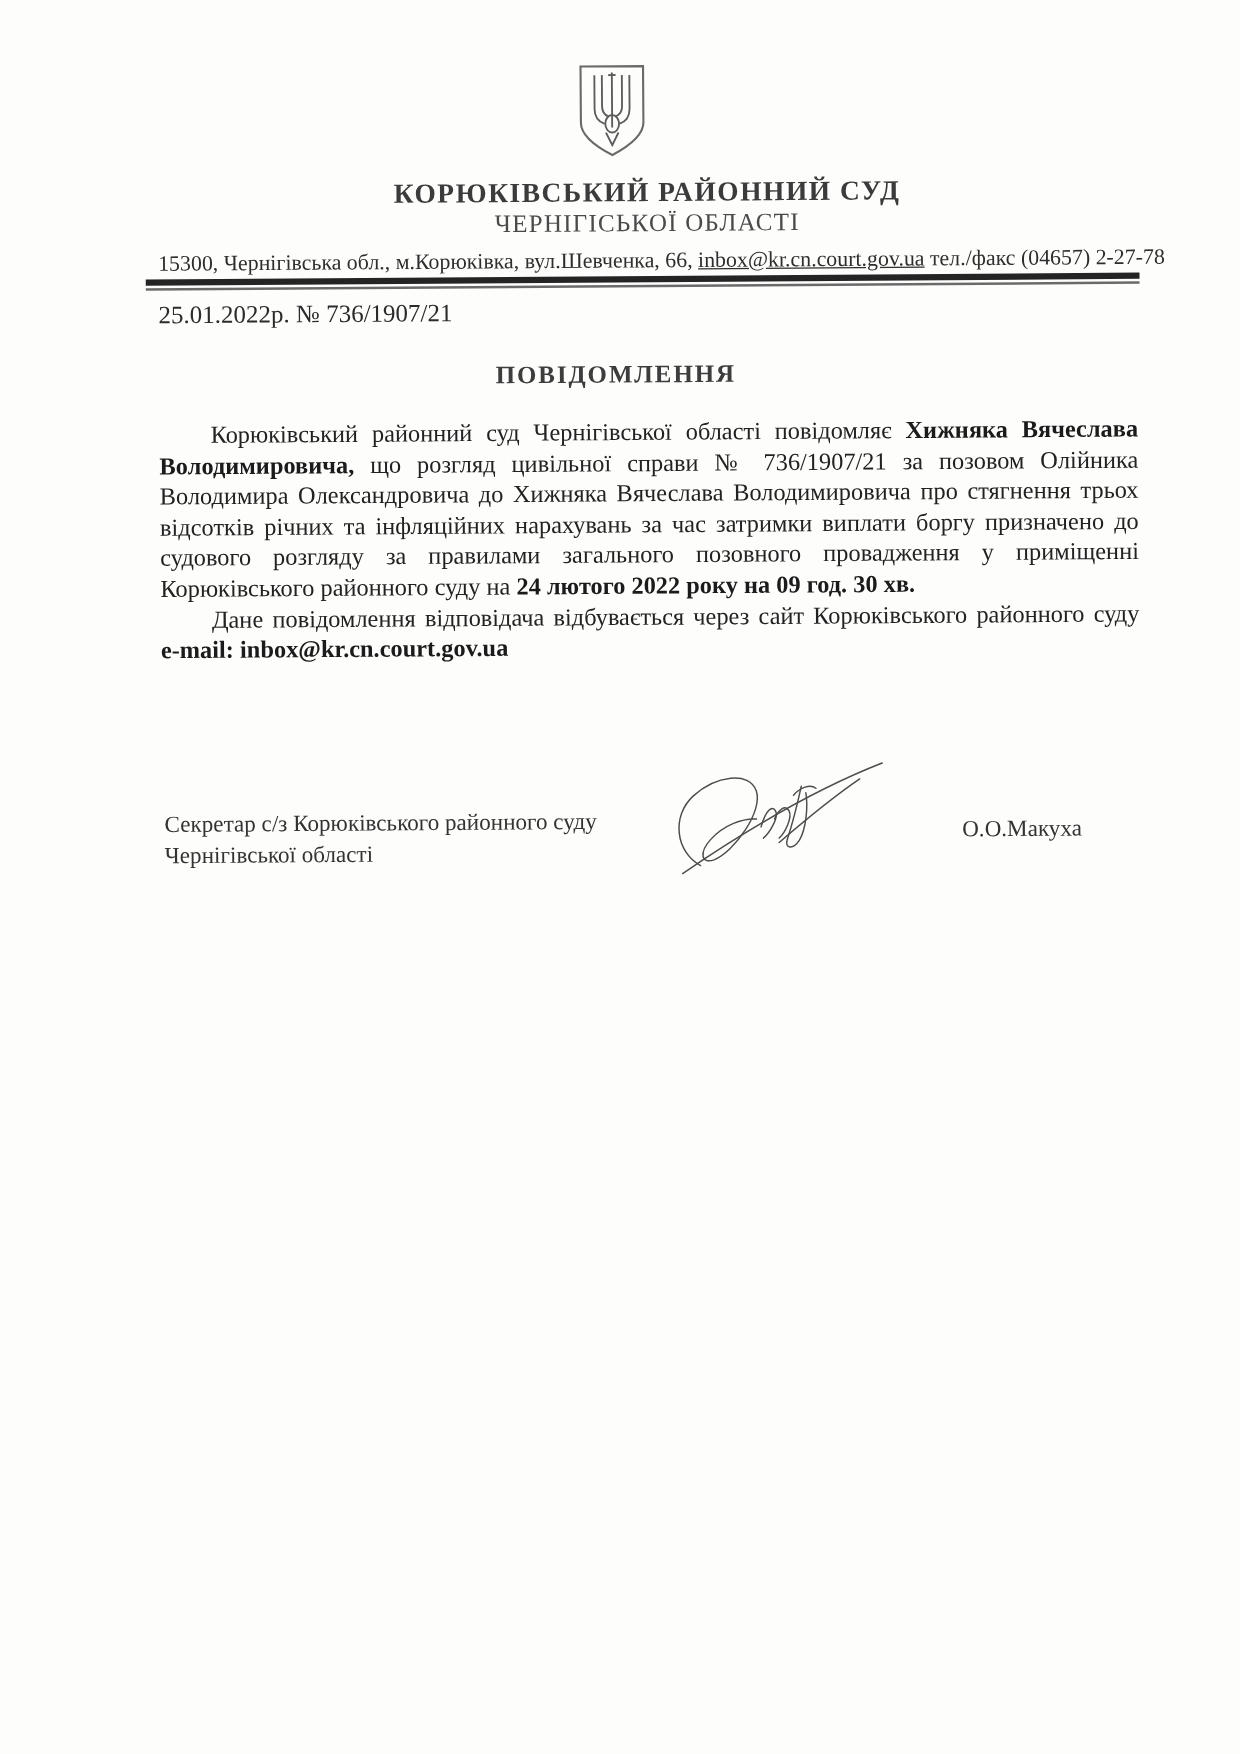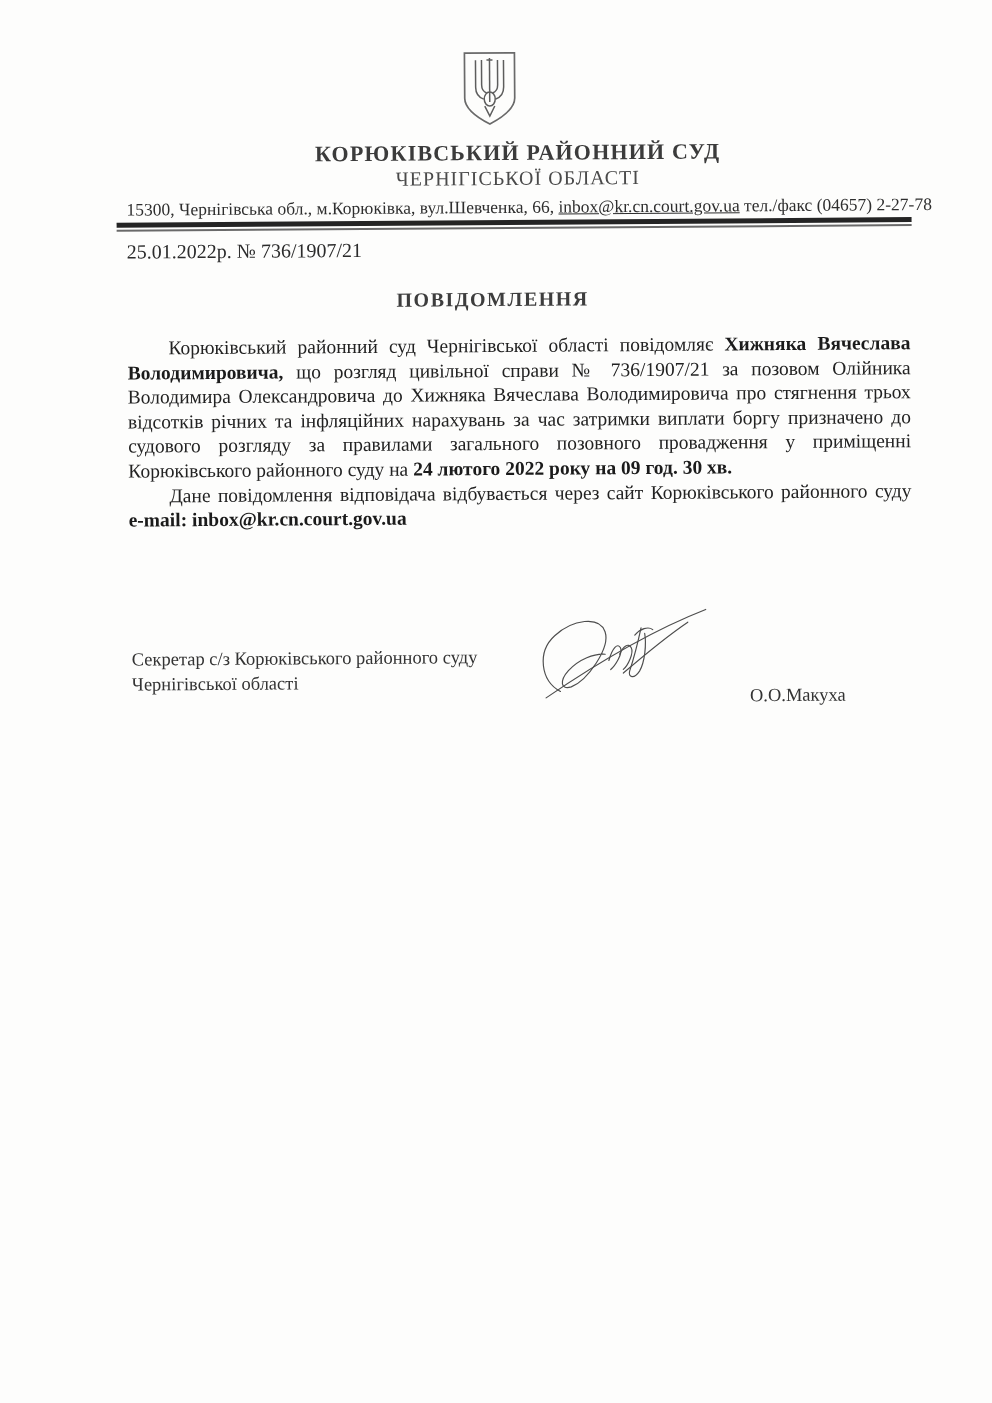--- a/index.html
+++ b/index.html
@@ -43,21 +43,21 @@
     transform:translateX(-26px);
   }
   
   .doc-body{margin-top:23px;font-size:19.5px;line-height:24.6px;text-align:justify;color:#222;}
   .para{margin:0;text-indent:41px;}
   .para b{font-weight:bold;color:#1b1b1b;}
   
   .sig{position:relative;margin-top:88px;height:140px;font-size:18.5px;color:#333;}
   .sig-role{position:absolute;left:2px;top:26px;line-height:25px;}
   .sig-script{position:absolute;left:400px;top:-14px;width:180px;height:100px;}
-  .sig-name{position:absolute;left:620px;top:36px;margin-top:32px;}
+  .sig-name{position:absolute;left:640px;top:36px;}
   svg{display:block;}
 </style>
 </head>
 <body>
 
 <div class="page">
   <div class="scan">
 
     <header class="doc-header">
       <div class="emblem-wrap">

